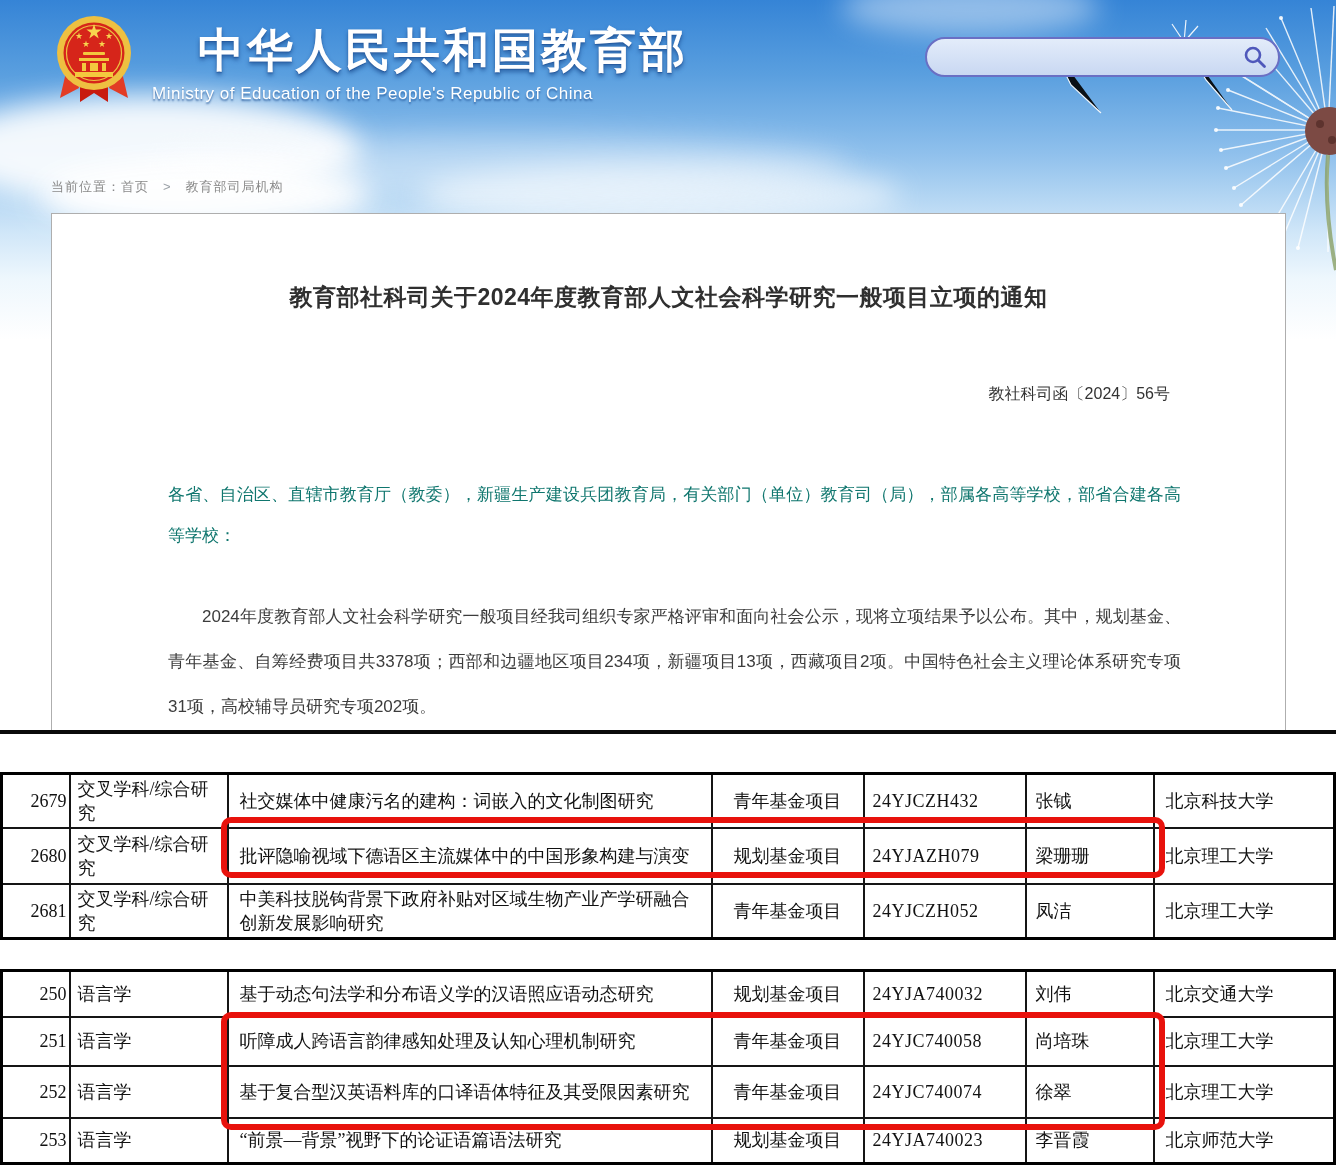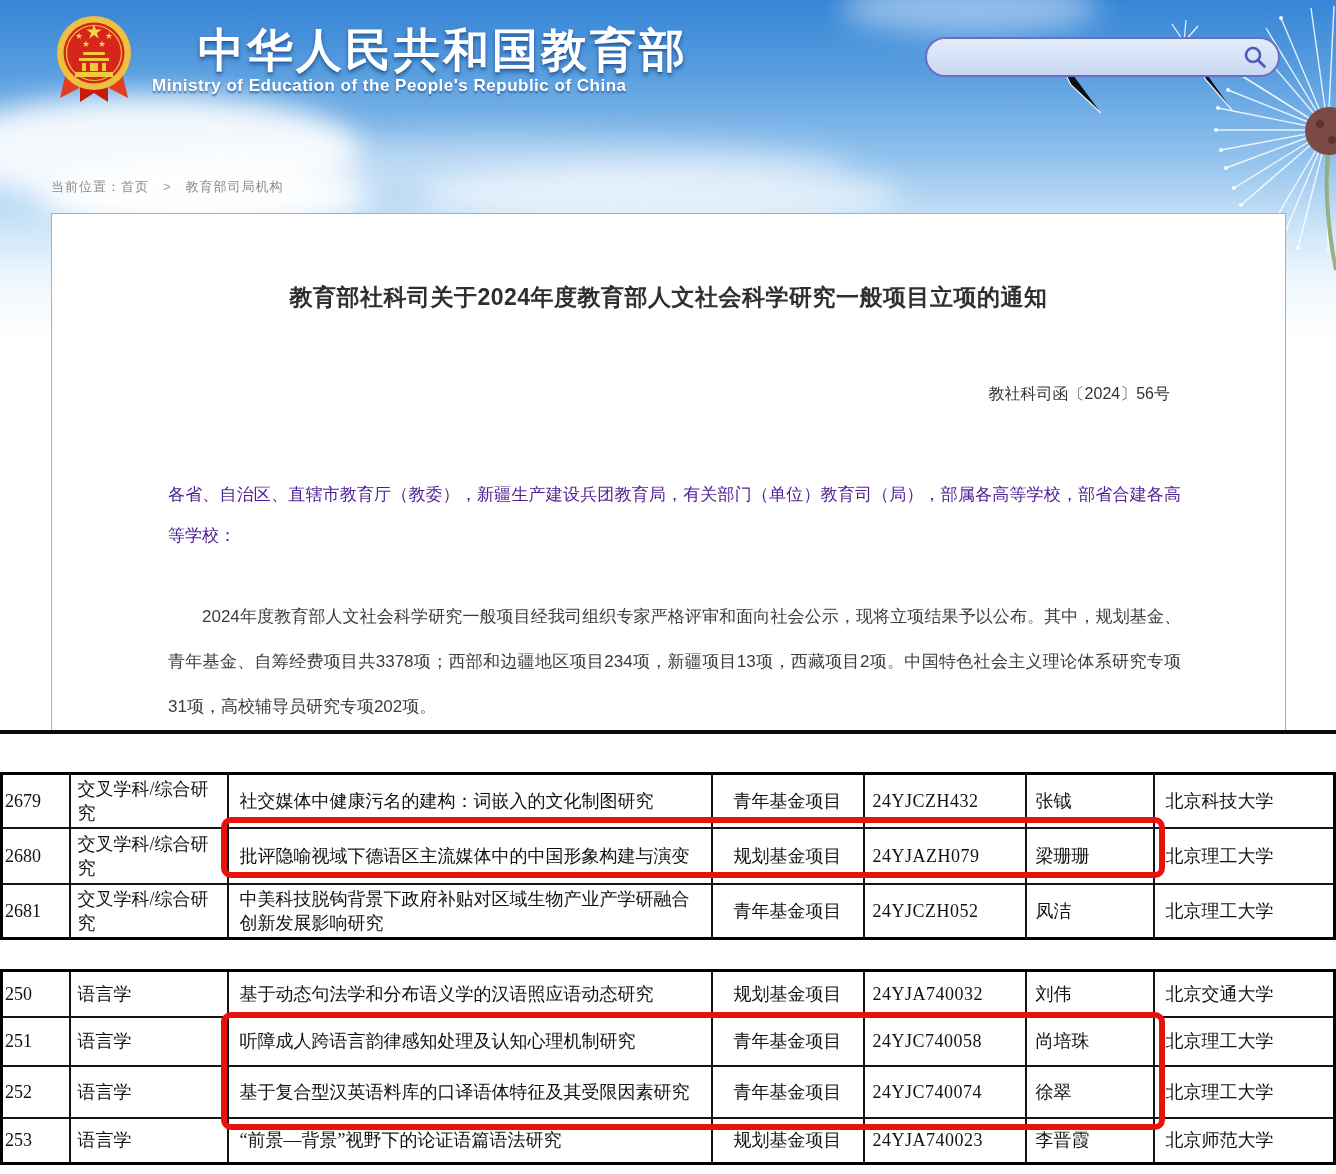--- a/index.html
+++ b/index.html
@@ -22,22 +22,22 @@
   
   .emblem{position:absolute;left:53px;top:12px;width:82px;height:95px;}
   
   .site-title{
     position:absolute;left:150px;top:20px;width:700px;
     font-size:46px;font-weight:bold;letter-spacing:3px;color:#ffffff;
     text-shadow:0 3px 4px rgba(32,84,150,.85),0 1px 1px rgba(40,90,160,.9);
     margin-left:48px;
   }
   .site-subtitle{
-    position:absolute;left:152px;top:76px;
-    font-size:17px;font-weight:bold;letter-spacing:.5px;color:#ffffff;
+    position:absolute;left:152px;top:84px;
+    font-size:17px;font-weight:normal;letter-spacing:.5px;color:#ffffff;
     text-shadow:0 2px 2px rgba(32,84,150,.8);
     text-align:right;
   }
   
   .search-pill{
     position:absolute;left:925px;top:37px;width:355px;height:40px;box-sizing:border-box;
     border:2px solid #6a6fc4;border-radius:21px;
     background:linear-gradient(180deg,#e3ecfa 0%,#c9d8f2 100%);
     display:flex;align-items:center;justify-content:flex-end;padding-right:10px;
   }
@@ -60,39 +60,39 @@
   }
   .doc-title{
     position:absolute;left:0;top:68px;width:100%;text-align:center;
     font-size:23px;font-weight:bold;color:#2f2f2f;letter-spacing:.5px;
   }
   .doc-number{
     position:absolute;right:115px;top:170px;font-size:16px;color:#333333;
   }
   .doc-para1{
     position:absolute;left:116px;right:104px;top:260px;
-    font-size:17px;color:#4c1d95;line-height:41px;text-align:justify;
+    font-size:17px;color:#0f766e;line-height:41px;text-align:justify;
   }
   .doc-para2{
     position:absolute;left:116px;right:104px;top:380px;
     font-size:17px;color:#3c3c3c;line-height:45px;text-indent:2em;text-align:justify;
   }
   
   .separator{position:absolute;left:0;top:730px;width:1336px;height:4px;background:#0a0a0a;}
   
   .grant-table{
     position:absolute;left:0;width:1336px;border-collapse:collapse;table-layout:fixed;
     font-family:"Liberation Serif","DejaVu Serif",serif;font-size:18px;color:#111111;
     background:#ffffff;
   }
   .grant-table.t1{top:772px;}
   .grant-table.t2{top:969px;}
   .grant-table td{border:2px solid #151515;vertical-align:middle;padding:2px 6px;line-height:24px;}
   .grant-table{border:3px solid #000000;}
-  td.c-num{text-align:left;padding:2px 2px;}
+  td.c-num{text-align:right;padding:2px 2px;}
   td.c-subj{padding-left:7px;}
   td.c-title{padding-left:11px;margin-left:36px;}
   td.c-type{text-align:center;}
   td.c-code{text-align:left;letter-spacing:.5px;padding-left:8px;}
   td.c-name{padding-left:9px;}
   td.c-univ{padding-left:11px;}
   
   .red-box{
     position:absolute;box-sizing:border-box;border:6px solid #e8120c;border-radius:10px;
     background:transparent;z-index:5;

